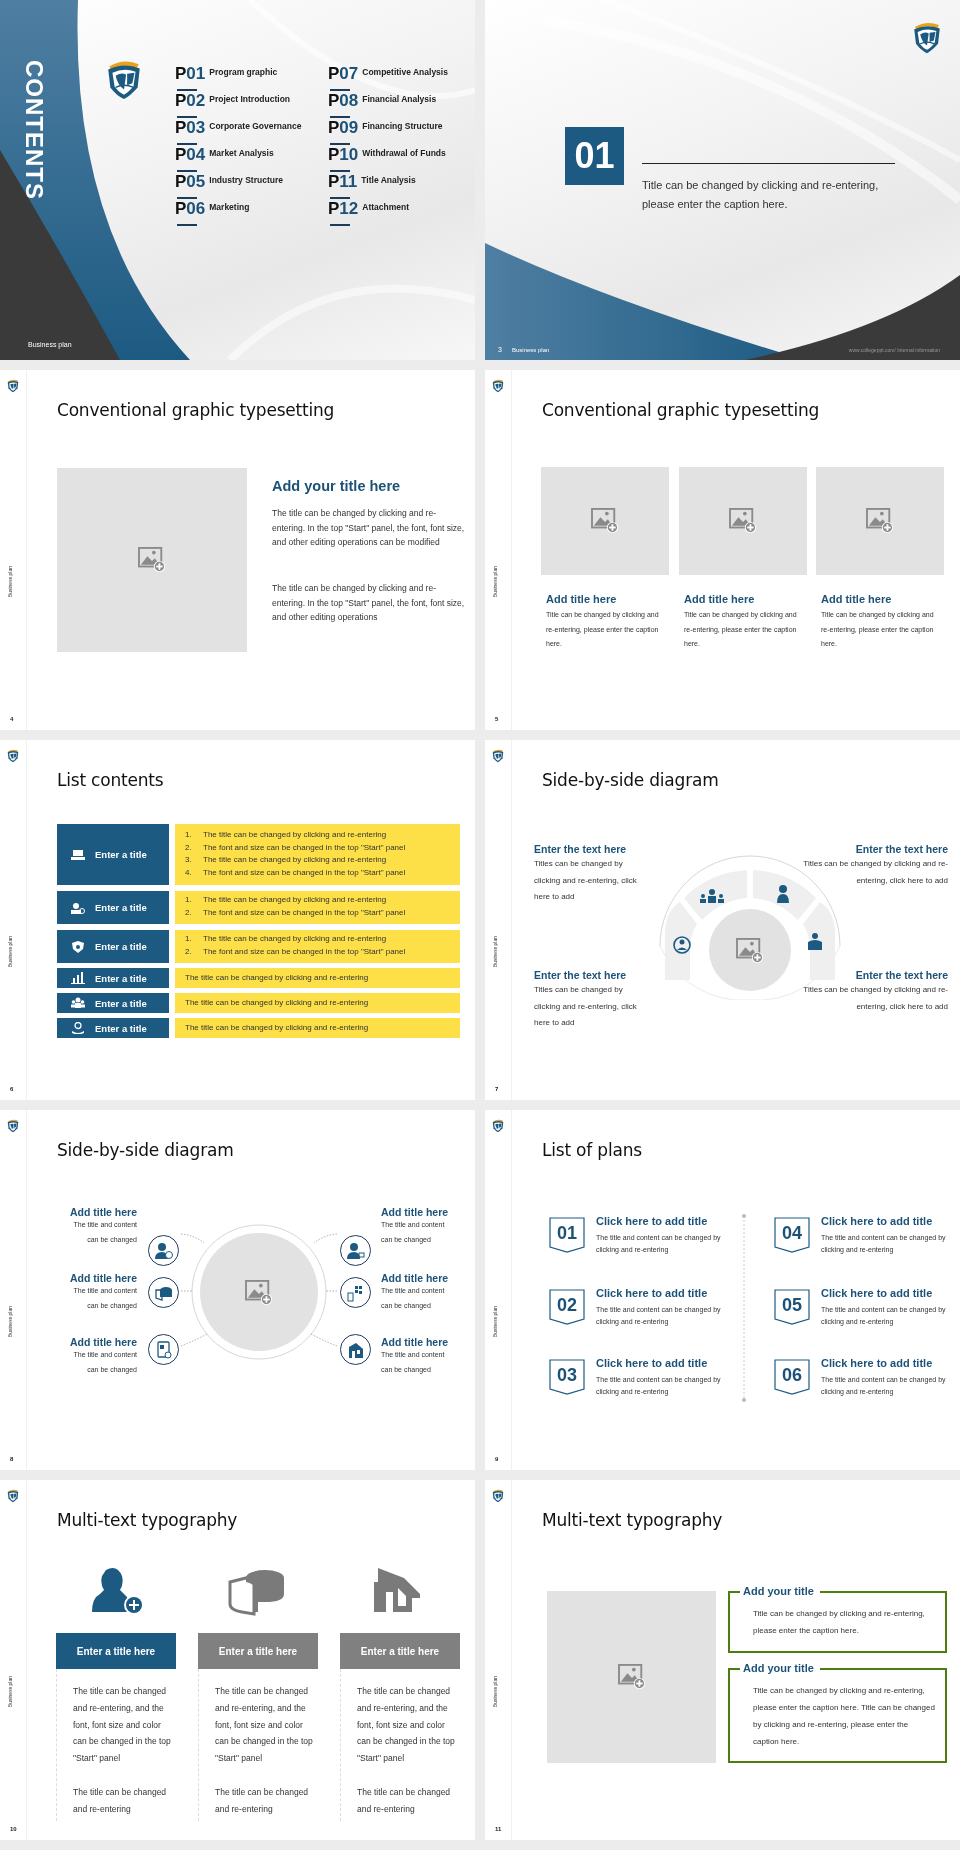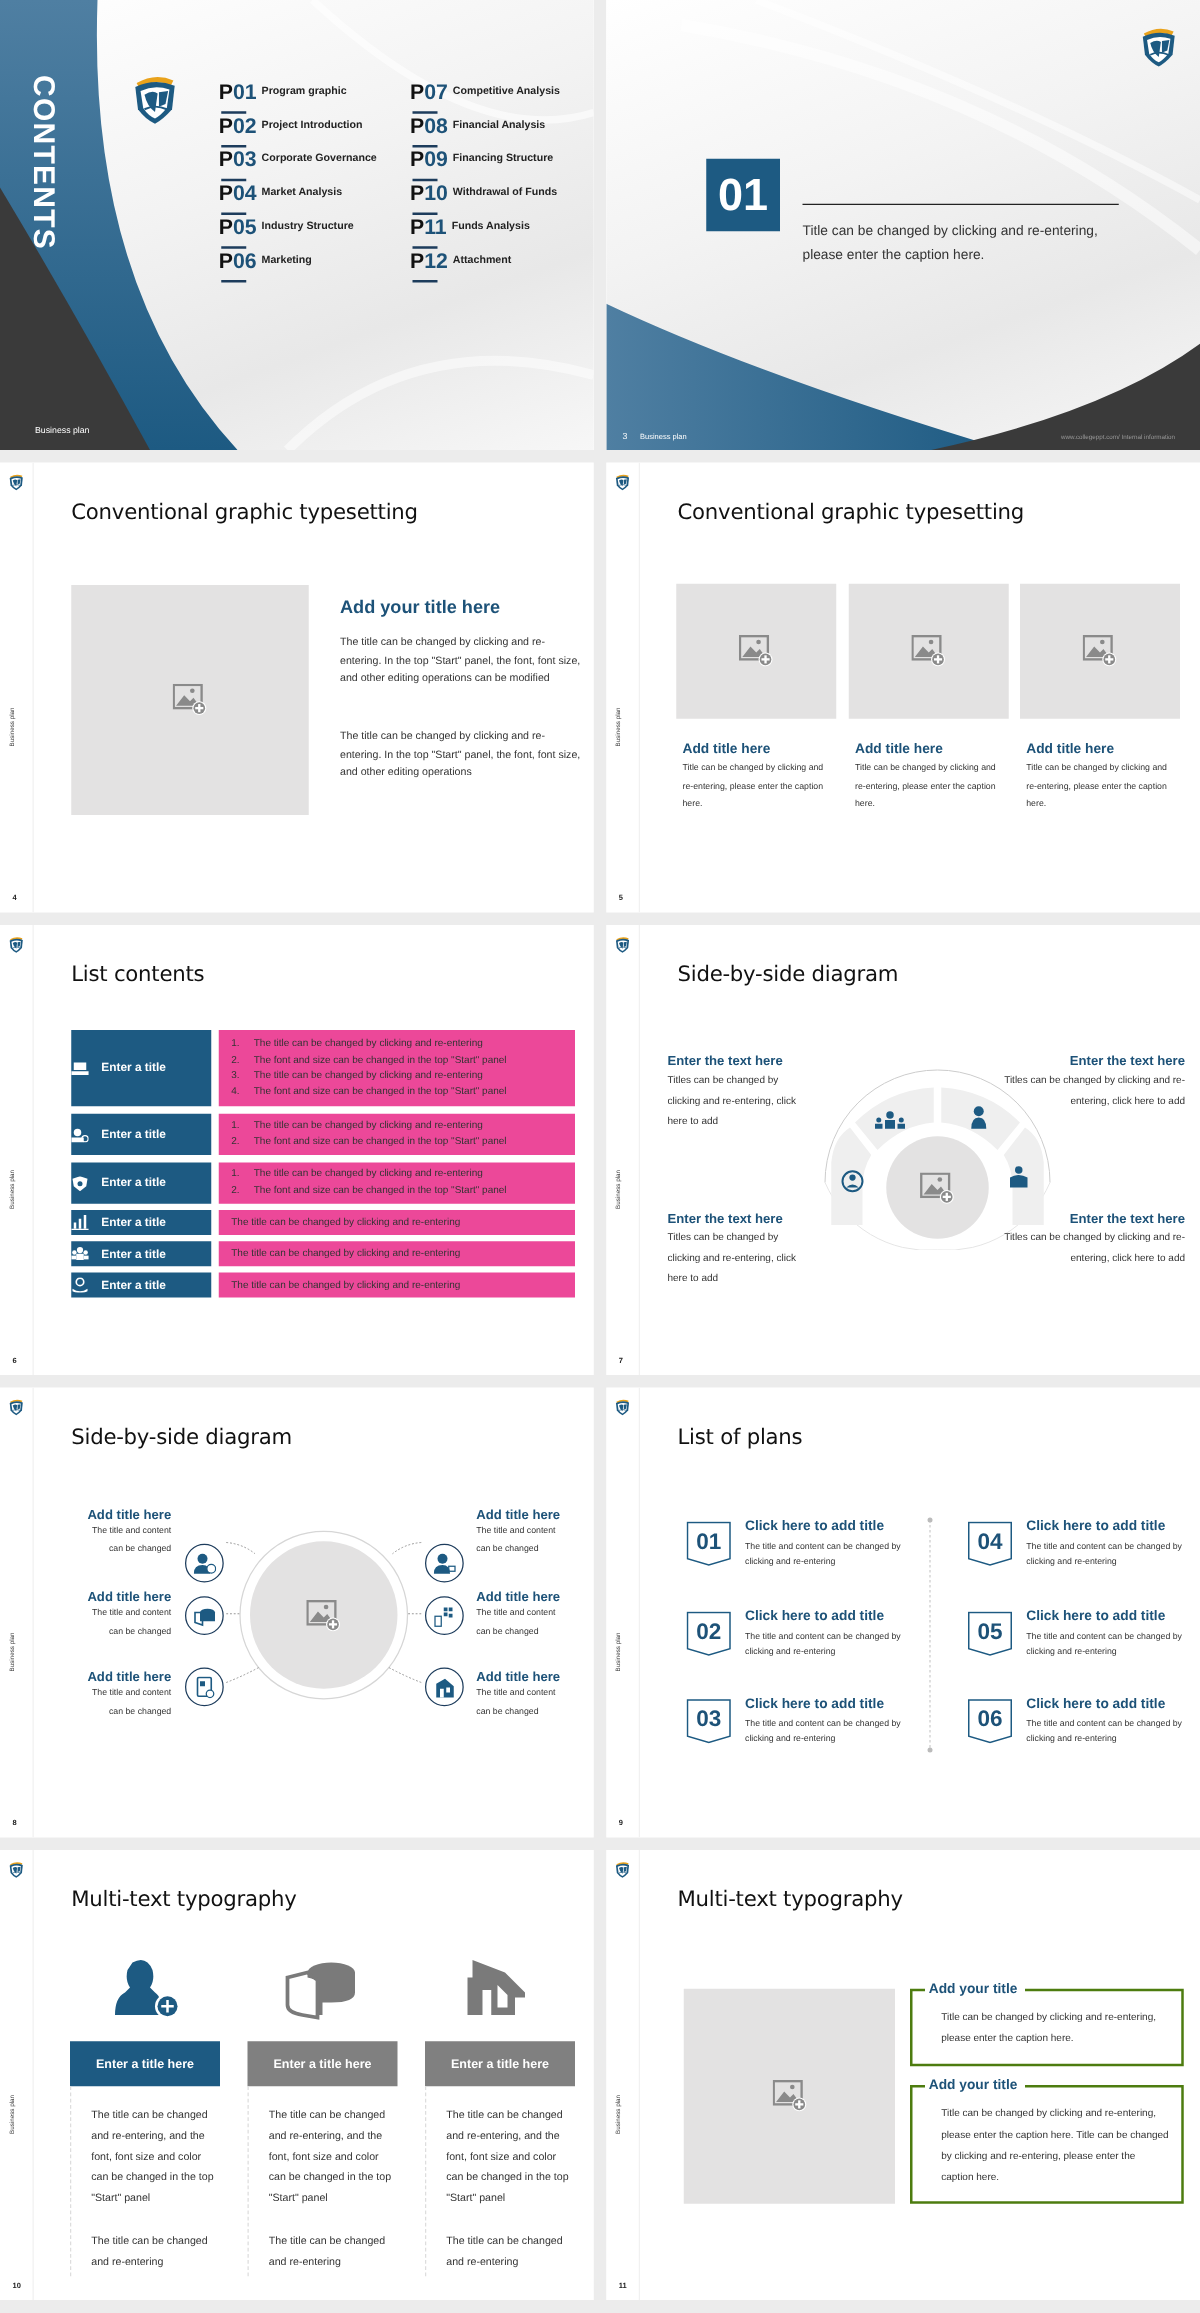--- a/index.html
+++ b/index.html
@@ -48,23 +48,23 @@
   .s4-p { position: absolute; left: 272px; width: 195px; font-size: 8.5px; line-height: 14.5px; color: #333; }
 
   
   .s5-card { position: absolute; top: 97px; width: 128px; }
   .s5-card .ph { position: relative; width: 128px; height: 108px; }
   .s5-card h4 { margin: 18px 0 0 5px; font-size: 11px; font-weight: bold; color: #1d5278; }
   .s5-card p { margin: 3px 0 0 5px; font-size: 7px; line-height: 14.5px; color: #333; }
 
   
   .lrow { position: absolute; left: 57px; width: 403px; display: flex; gap: 6px; }
-  .lrow .lt { width: 112px; background: #1d5a82; color: #fff; display: flex; align-items: center; font-size: 9.5px; font-weight: bold; }
+  .lrow .lt { width: 112px; background: #1d5a82; color: #fff; display: flex; align-items: center; padding-left: 14px; font-size: 9.5px; font-weight: bold; }
   .lrow .lt .ic { width: 14px; height: 12px; margin-right: 10px; display: inline-flex; }
-  .lrow .lc { flex: 1; background: #ec4899; font-size: 8px; color: #333; padding: 3px 0 0 10px; line-height: 12.5px; }
+  .lrow .lc { flex: 1; background: #fde047; font-size: 8px; color: #333; padding: 3px 0 0 10px; line-height: 12.5px; }
   .lrow .lc ol { list-style: none; }
   .lrow .lc li span { display: inline-block; width: 18px; }
 
   
   .s7-block { position: absolute; width: 150px; }
   .s7-block h5 { font-size: 10.5px; font-weight: bold; color: #1d5278; }
   .s7-block p { font-size: 8px; line-height: 16.5px; color: #333; margin-top: 1px; }
   .s7-block.right { text-align: right; }
 
   
@@ -176,21 +176,21 @@
         <span class="toc-label">Withdrawal of Funds</span>
         <i class="toc-bar"></i>
       </div>
     <div class="toc-item">
         <span class="toc-num"><span>P</span><span class="n">05</span></span>
         <span class="toc-label">Industry Structure</span>
         <i class="toc-bar"></i>
       </div>
     <div class="toc-item">
         <span class="toc-num"><span>P</span><span class="n">11</span></span>
-        <span class="toc-label">Funds Analysis</span>
+        <span class="toc-label">Title Analysis</span>
         <i class="toc-bar"></i>
       </div>
     <div class="toc-item">
         <span class="toc-num"><span>P</span><span class="n">06</span></span>
         <span class="toc-label">Marketing</span>
         <i class="toc-bar"></i>
       </div>
     <div class="toc-item">
         <span class="toc-num"><span>P</span><span class="n">12</span></span>
         <span class="toc-label">Attachment</span>

